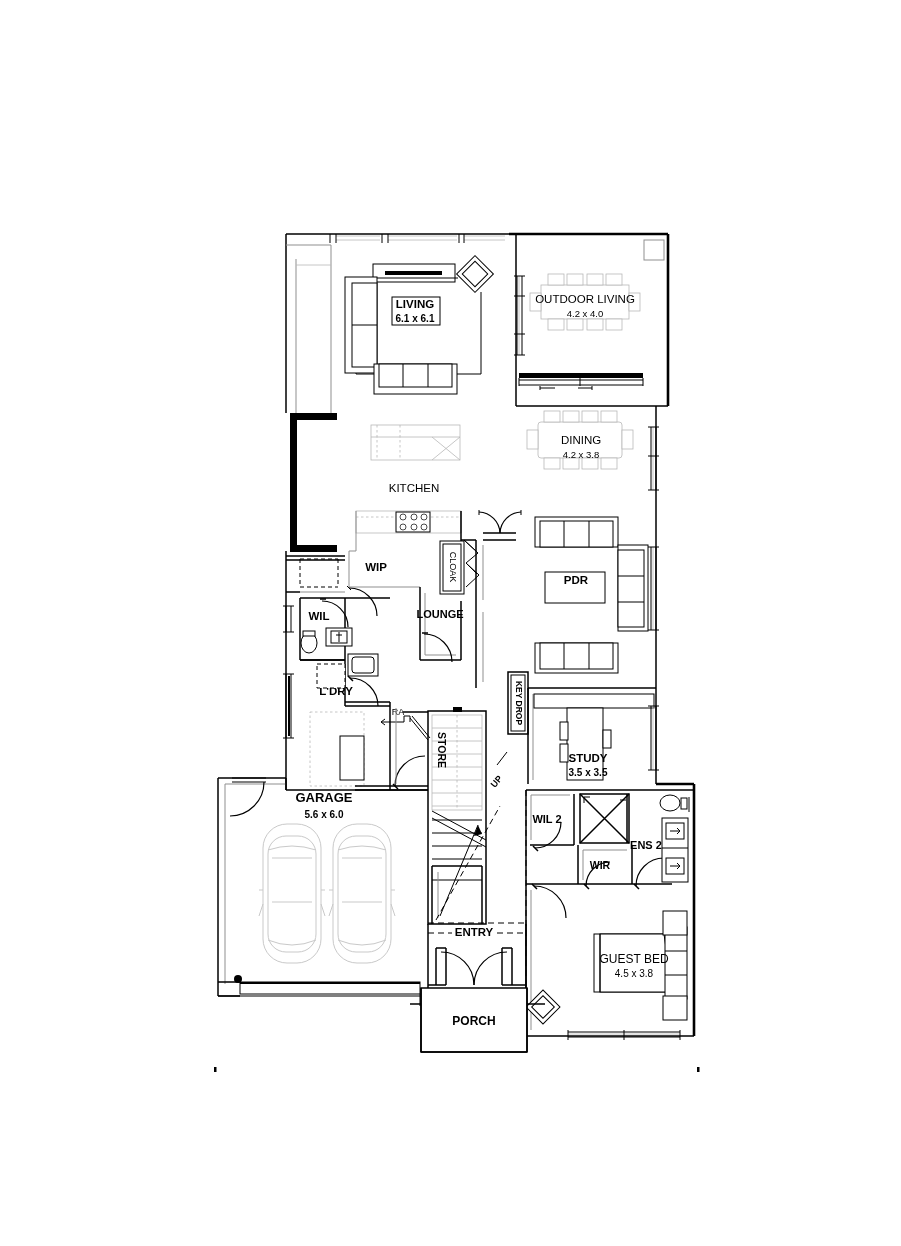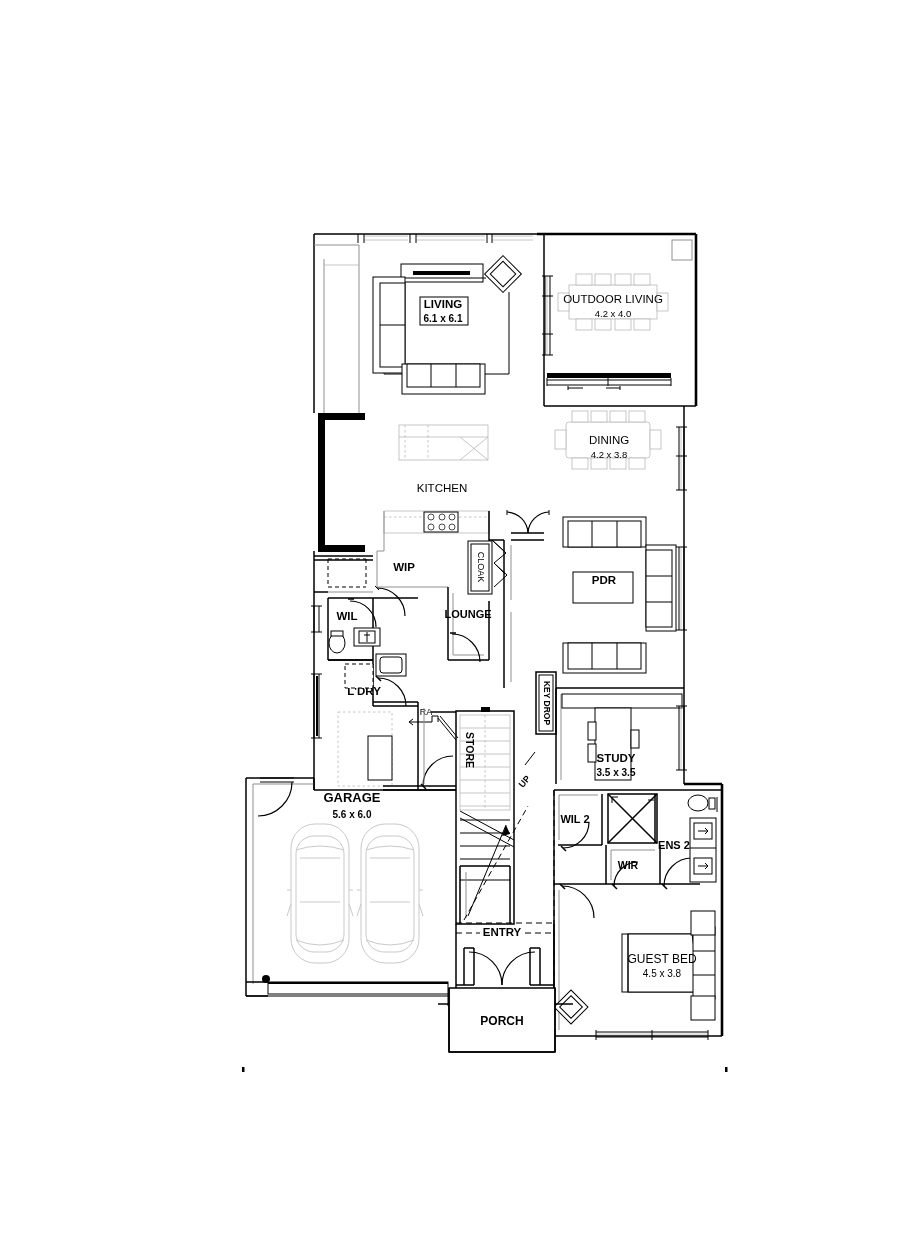--- a/index.html
+++ b/index.html
@@ -12,21 +12,20 @@
     height: 1246px;
     position: relative;
     font-family: "Liberation Sans", sans-serif;
     overflow: hidden;
   }
   #plan-root {
     position: absolute;
     left: 0; top: 0;
     width: 803px;
     height: 1246px;
-    padding-left: 28px;
   }
   svg#floorplan {
     display: block;
     width: 901px;
     height: 1246px;
   }
   .rm-label {
     font-family: "Liberation Sans", sans-serif;
     font-weight: bold;
     fill: #000;

